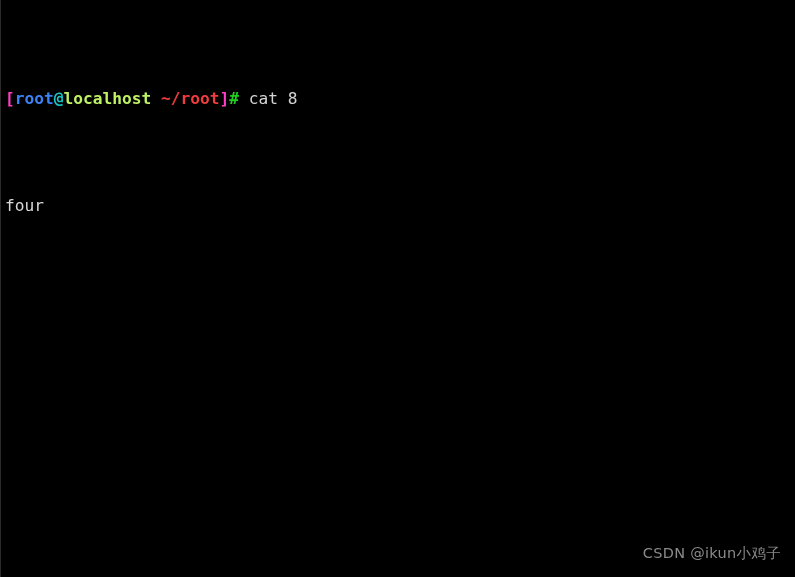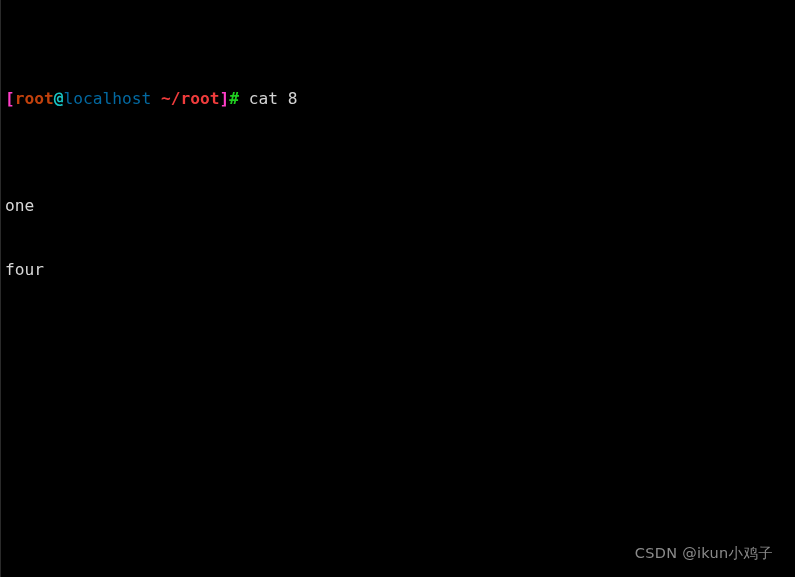--- a/index.html
+++ b/index.html
@@ -40,31 +40,31 @@
   }
   .line {
     height: 21.3px;
     white-space: pre;
     display: block;
   }
   .seg { white-space: pre; }
 
   
   .c-bracket { color: #ff3ec8; font-weight: bold; }
-  .c-user    { color: #c2410c; font-weight: bold; }
+  .c-user    { color: #3b82f6; font-weight: bold; }
   .c-at      { color: #19c7c7; font-weight: bold; }
-  .c-host    { color: #0369a1; font-weight: normal; }
+  .c-host    { color: #bef264; font-weight: bold; }
   .c-path    { color: #f03c3c; font-weight: bold; }
   .c-hash    { color: #20d020; font-weight: bold; }
   .c-cmd     { color: #d4d4d4; }
   .c-out     { color: #d8d8d8; }
 
   #watermark {
     position: absolute;
-    right: 22px;
+    right: 14px;
     bottom: 14px;
     color: #8a8a8a;
     font-family: "DejaVu Sans", "Liberation Sans", sans-serif;
     font-size: 14.5px;
     letter-spacing: 0.3px;
     white-space: pre;
     pointer-events: none;
   }
   #left-edge {
     position: absolute;
@@ -80,21 +80,20 @@
 
 <div id="terminal">
   <div id="left-edge"></div>
 
   <div id="screen">
 
     
     <div class="line"><span class="seg c-bracket">[</span><span class="seg c-user">root</span><span class="seg c-at">@</span><span class="seg c-host">localhost</span><span class="seg c-path"> </span><span class="seg c-path">~/root</span><span class="seg c-bracket">]</span><span class="seg c-hash">#</span><span class="seg c-cmd"> </span><span class="seg c-cmd">cat 8</span></div>
 
     
-    <div class="line"><span class="seg c-out">one</span></div>
     <div class="line"><span class="seg c-out">four</span></div>
     
     
     
     
     
     
 
     
     

